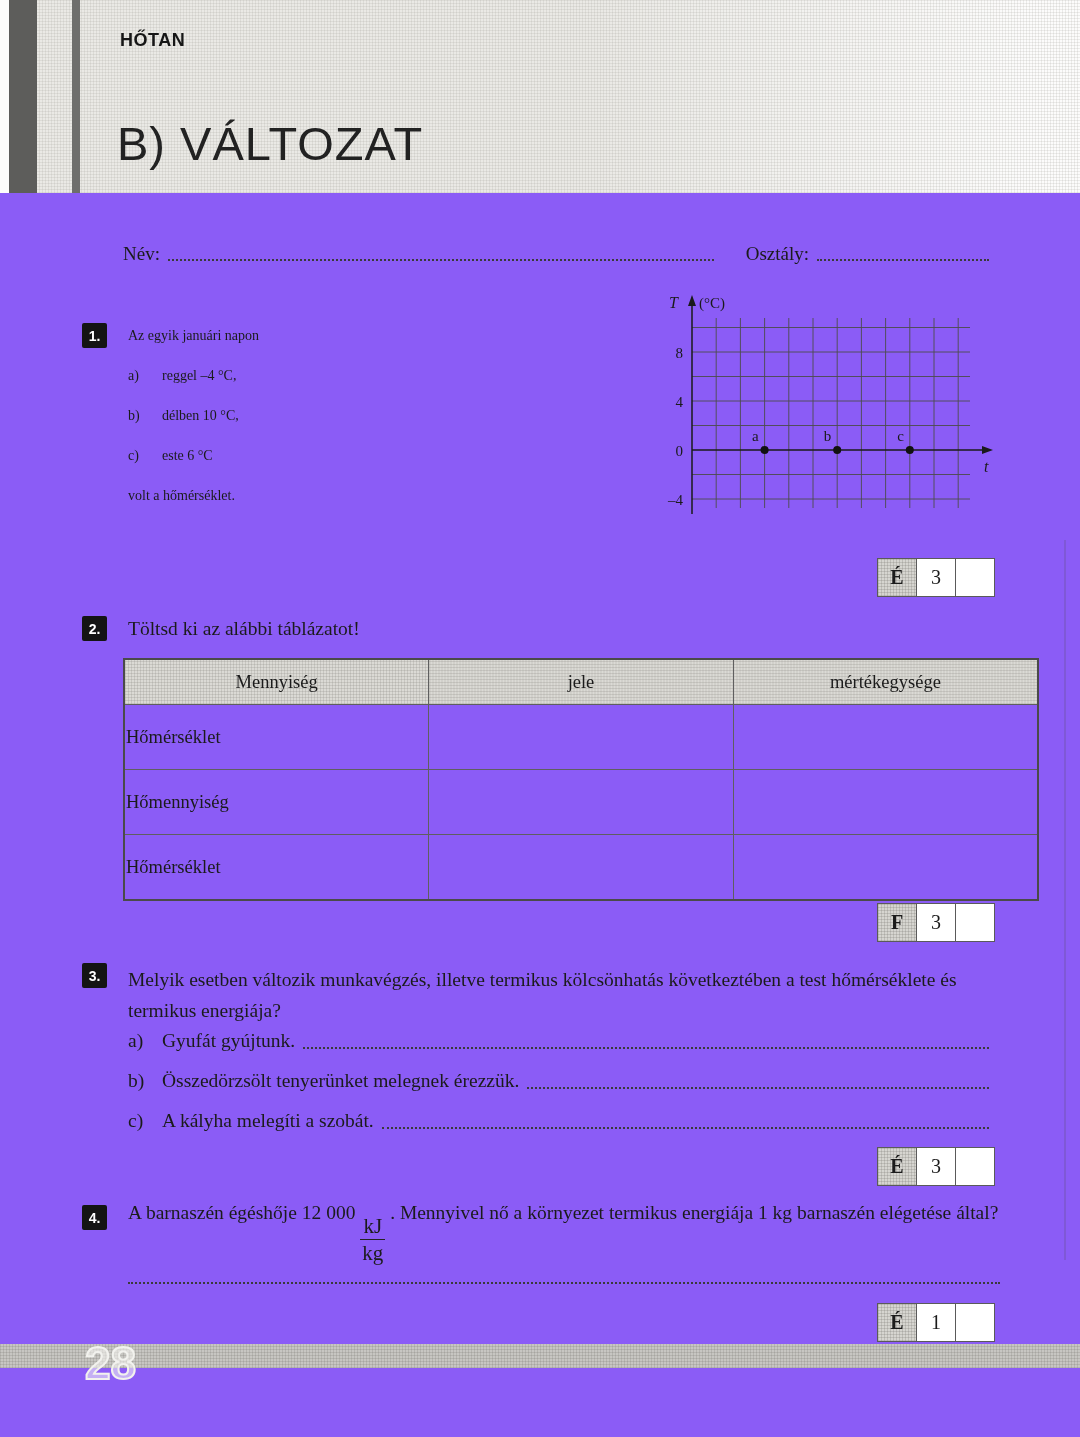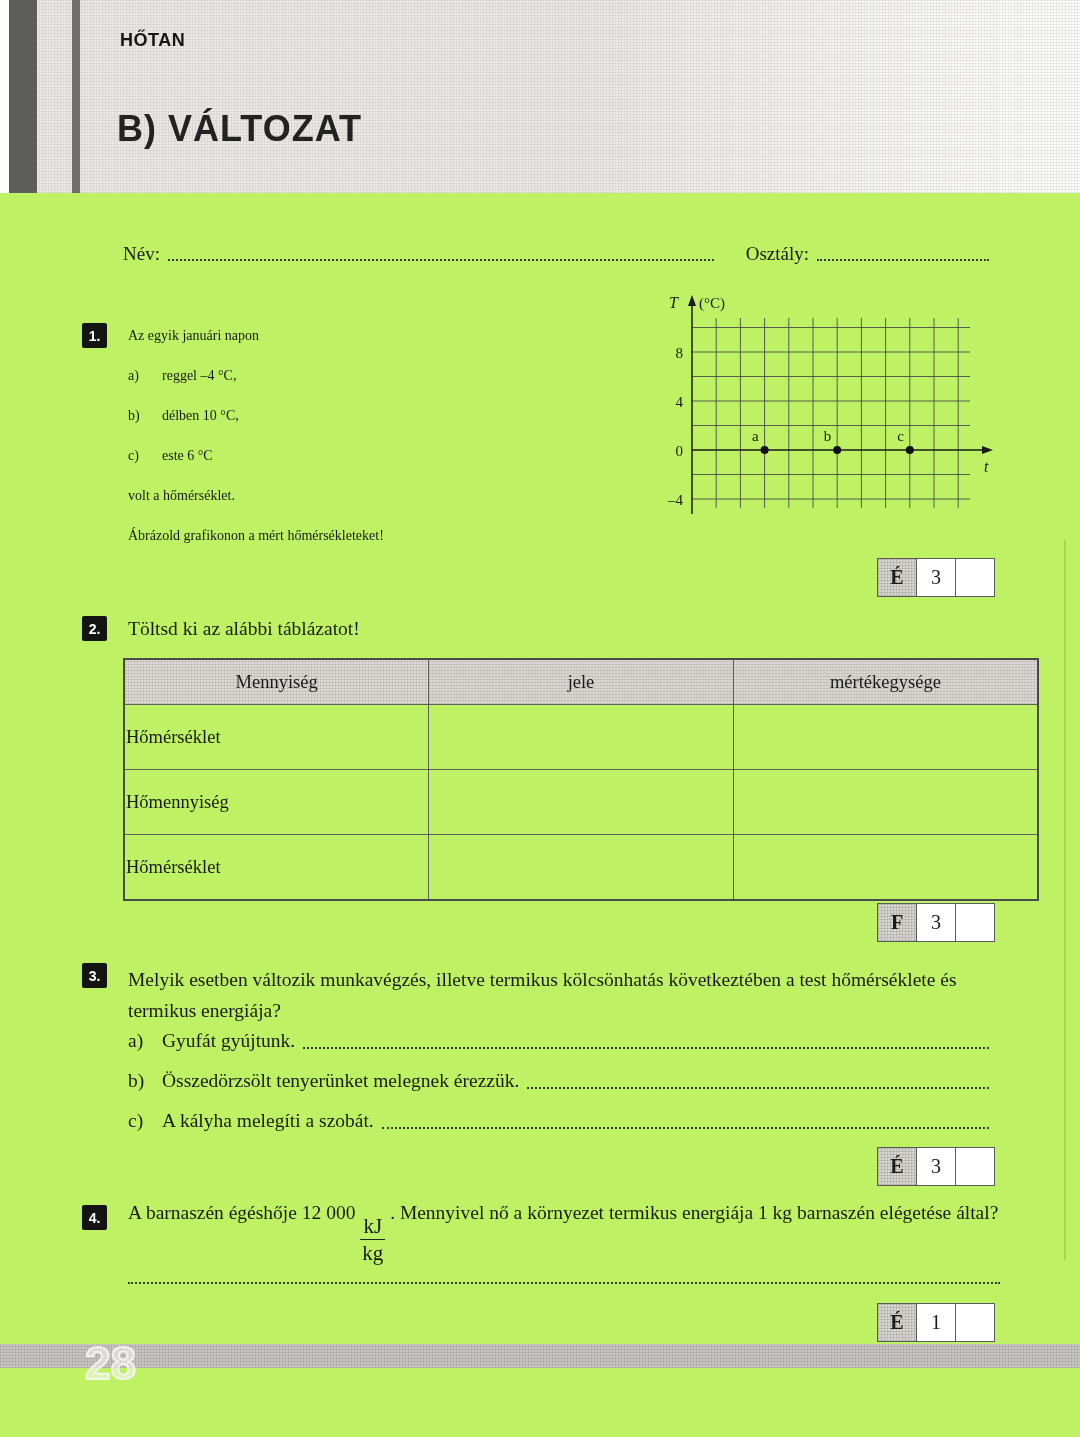--- a/index.html
+++ b/index.html
@@ -1,40 +1,40 @@
 <!DOCTYPE html>
 <html><head>
 <meta charset="utf-8">
 <style>
   html,body{margin:0;padding:0;background:#9a9a9a;}
   .page{
     position:relative;width:1080px;height:1437px;margin:0 auto;
-    background:#bef264;overflow:hidden;
+    background:#8b5cf6;overflow:hidden;
     font-family:"Liberation Serif", serif;color:#1b1b1b;
   }
   
   .header-band{
     position:absolute;left:0;top:0;width:1080px;height:193px;
     background-color:#eae9e5;
     background-image:
       repeating-linear-gradient(0deg, rgba(150,148,140,0.16) 0 1px, transparent 1px 3px),
       repeating-linear-gradient(90deg, rgba(150,148,140,0.16) 0 1px, transparent 1px 3px),
       linear-gradient(90deg, rgba(255,255,255,0) 55%, rgba(255,255,255,0.85) 95%);
   }
   .header-left-margin{position:absolute;left:0;top:0;width:9px;height:193px;background:#fdfdfc;}
   .header-dark-bar{position:absolute;left:9px;top:0;width:28px;height:193px;background:#5d5d5b;}
   .header-thin-bar{position:absolute;left:72px;top:0;width:8px;height:193px;background:#6e6e6c;}
   .section-label{
     position:absolute;left:120px;top:30px;
     font-family:"Liberation Sans", sans-serif;font-weight:bold;font-size:18px;
     letter-spacing:0.5px;color:#161616;
   }
   .variant-title{
-    position:absolute;left:117px;top:108px;
-    font-family:"Liberation Sans", sans-serif;font-weight:700;font-size:36px;
+    position:absolute;left:117px;top:116px;
+    font-family:"Liberation Sans", sans-serif;font-weight:400;font-size:47px;
     letter-spacing:1px;color:#222;
   }
   
   .name-row{
     position:absolute;left:123px;right:85px;top:243px;
     display:flex;align-items:flex-end;font-size:19px;
   }
   .dots{flex:1;border-bottom:2px dotted #3a3a3a;margin:0 6px 4px 8px;height:10px;}
   .dots-fixed{flex:none;width:172px;}
   .name-row .label2{margin-left:26px;}
@@ -132,21 +132,20 @@
     <span class="dots dots-fixed"></span>
   </div>
 
   <div class="badge" style="top:323px;">1.</div>
   <div class="ex1-block">
     <div class="ln">Az egyik januári napon</div>
     <div class="ln item"><span class="il">a)</span><span>reggel –4 °C,</span></div>
     <div class="ln item"><span class="il">b)</span><span>délben 10 °C,</span></div>
     <div class="ln item"><span class="il">c)</span><span>este 6 °C</span></div>
     <div class="ln">volt a hőmérséklet.</div>
-    <div class="ln">Ábrázold grafikonon a mért hőmérsékleteket!</div>
   </div>
 
   <div class="chart-wrap">
     <svg id="chart-svg" width="365" height="232" viewBox="0 0 365 232">
         <line x1="52" y1="37.5" x2="330" y2="37.5" stroke="#4c4c4c" stroke-width="0.9"></line>
         <line x1="52" y1="62" x2="330" y2="62" stroke="#4c4c4c" stroke-width="0.9"></line>
         <line x1="52" y1="86.5" x2="330" y2="86.5" stroke="#4c4c4c" stroke-width="0.9"></line>
         <line x1="52" y1="111" x2="330" y2="111" stroke="#4c4c4c" stroke-width="0.9"></line>
         <line x1="52" y1="135.5" x2="330" y2="135.5" stroke="#4c4c4c" stroke-width="0.9"></line>
         <line x1="52" y1="184.5" x2="330" y2="184.5" stroke="#4c4c4c" stroke-width="0.9"></line>

